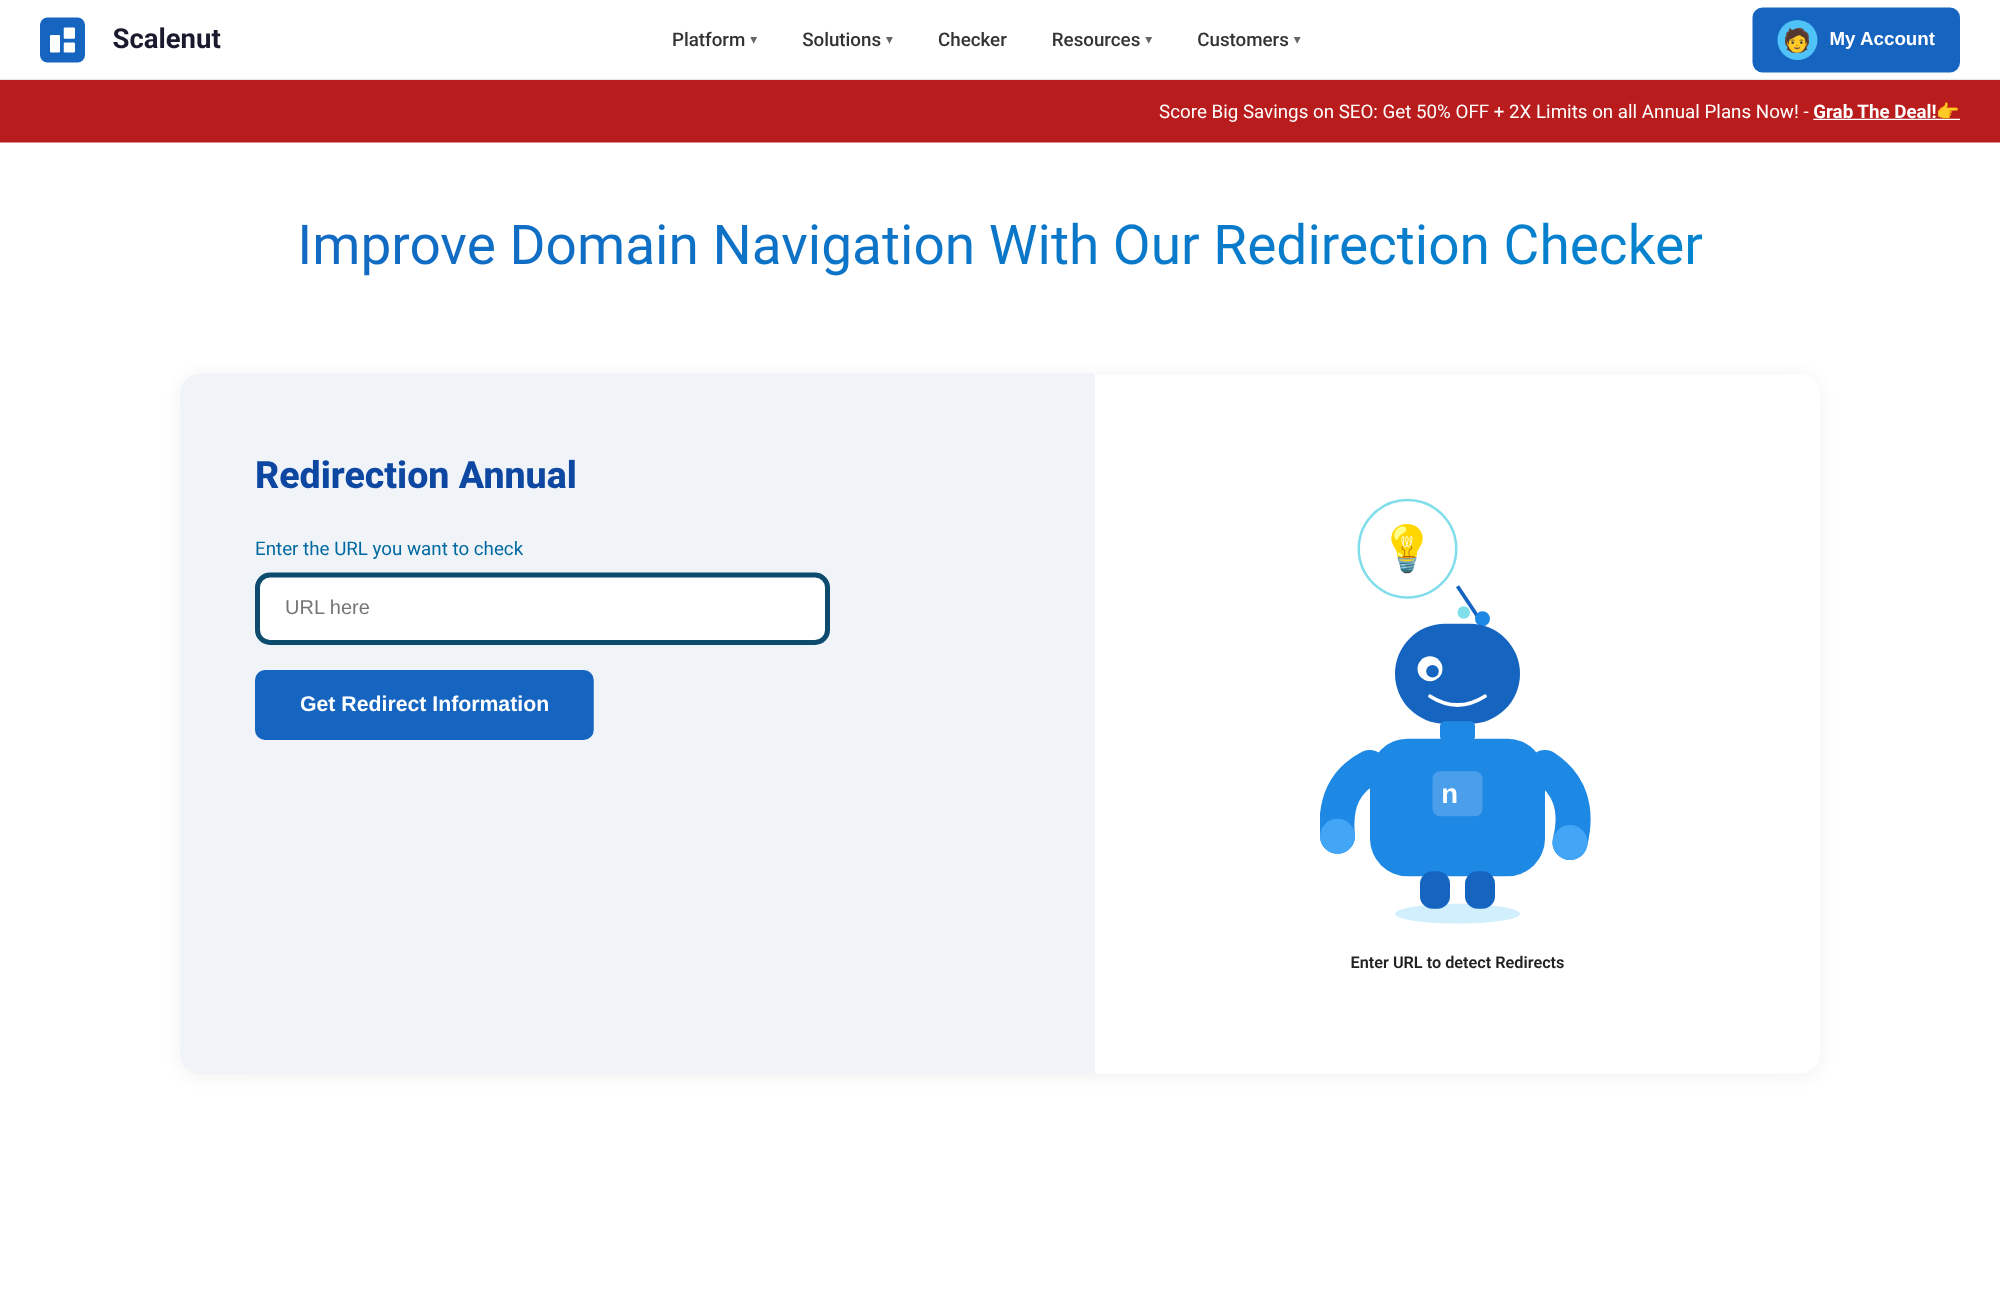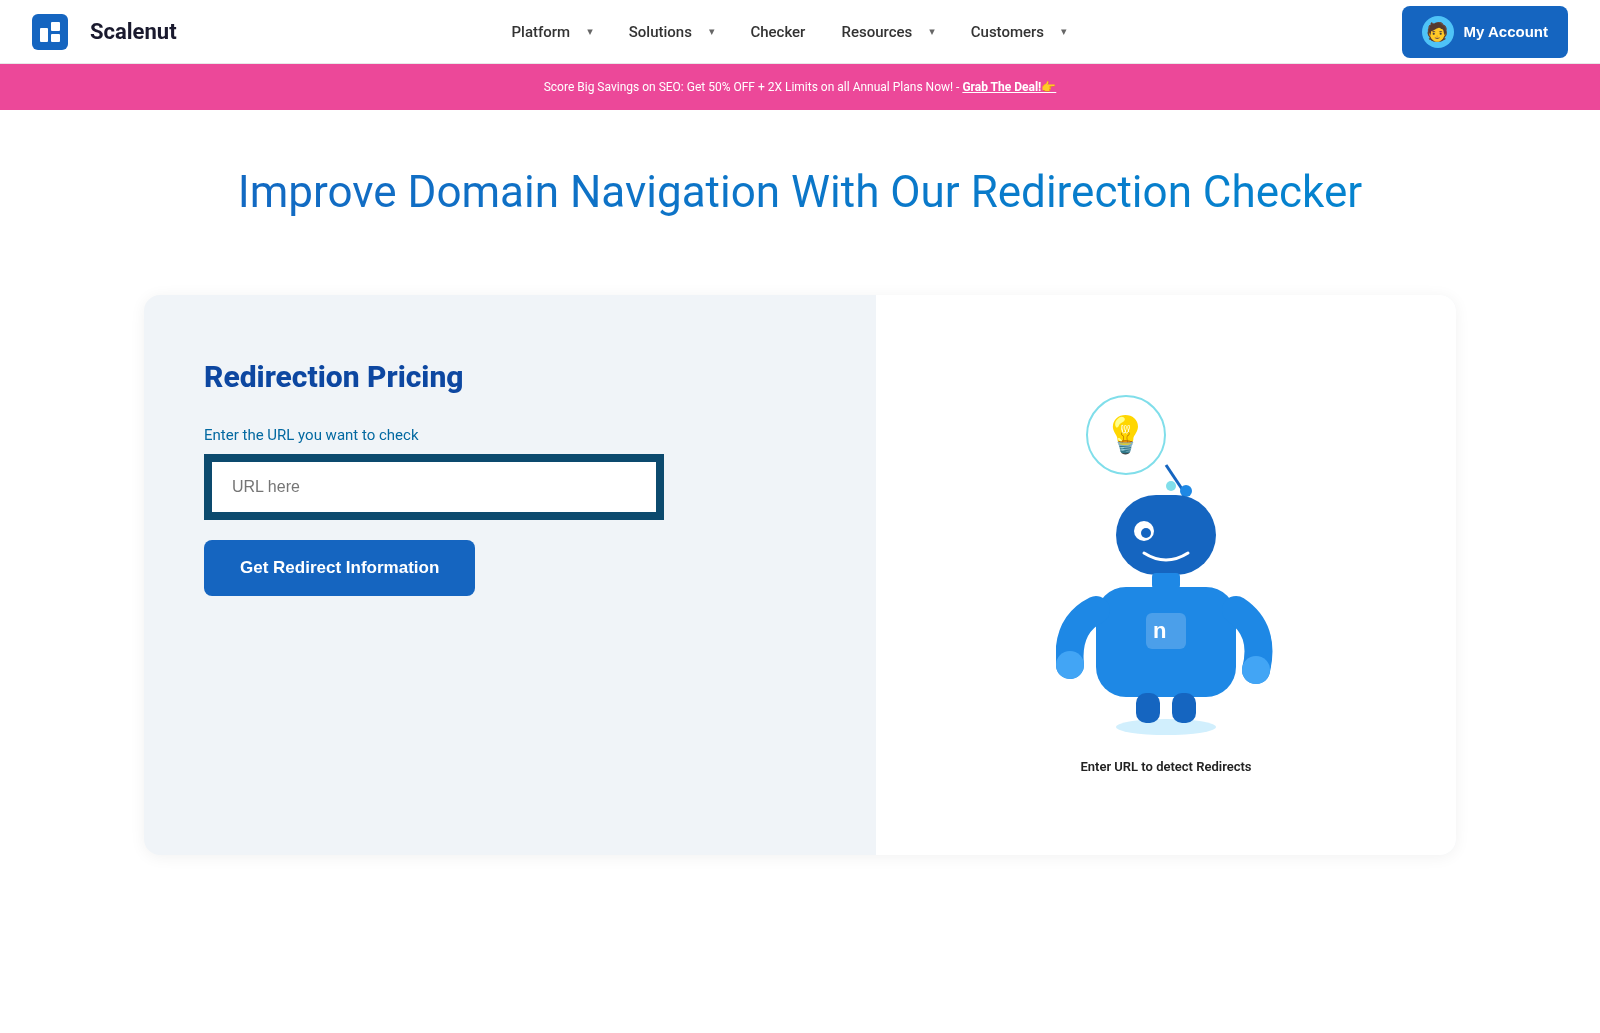--- a/index.html
+++ b/index.html
@@ -14,42 +14,42 @@
     .nav-logo { display: flex; align-items: center; gap: 22px; text-decoration: none; }
     .logo-icon {
       width: 36px; height: 36px;
       background: #1565c0; border-radius: 6px;
       display: flex; align-items: center; justify-content: center;
       color: #fff; font-weight: 900; font-size: 18px;
     }
     .logo-text { font-size: 22px; font-weight: 700; color: #1a1a2e; }
     .nav-links { display: flex; align-items: center; gap: 4px; }
     .nav-item {
-      display: flex; align-items: center; gap: 17px;
+      display: flex; align-items: center; gap: 4px;
       padding: 8px 16px; font-size: 15px; color: #333; cursor: pointer;
       border-radius: 6px; font-weight: 500;
     }
     .chevron { font-size: 11px; color: #666; }
     .nav-right { display: flex; align-items: center; }
     .my-account-btn {
       display: flex; align-items: center; gap: 10px;
       background: #1565c0; color: #fff; border: none;
       padding: 10px 20px; border-radius: 8px; cursor: pointer;
       font-size: 15px; font-weight: 600;
     }
     .avatar {
       width: 32px; height: 32px; border-radius: 50%;
       background: #4fc3f7; display: flex; align-items: center; justify-content: center;
       font-size: 18px; overflow: hidden;
     }
 
     
     .promo-banner {
-      background: #ec4899; color: #fff;
-      text-align: center; padding: 16px 32px; font-size: 12px;
+      background: #b91c1c; color: #fff;
+      text-align: right; padding: 16px 32px; font-size: 15px;
     }
     .promo-banner a { color: #fff; font-weight: 700; text-decoration: underline; }
 
     
     .hero { text-align: center; padding: 56px 32px 32px; }
     .hero h1 {
       font-size: 44px; font-weight: 400;
       background: linear-gradient(90deg, #1565c0, #0288d1);
       -webkit-background-clip: text; -webkit-text-fill-color: transparent;
       background-clip: text; margin-bottom: 20px; line-height: 1.2;
@@ -68,21 +68,21 @@
     .tool-left {
       flex: 1; padding: 64px 60px 60px;
       display: flex; flex-direction: column; justify-content: flex-start;
     }
     .tool-title {
       font-size: 30px; font-weight: 800; color: #0d47a1; margin-bottom: 32px;
     }
     .input-label { font-size: 15px; color: #0369a1; margin-bottom: 10px; font-weight: 400; }
     .url-input {
       width: 100%; max-width: 460px; padding: 16px 20px;
-      font-size: 16px; border: 8px solid #0c4a6e; border-radius: 0;
+      font-size: 16px; border: 4px solid #0c4a6e; border-radius: 12px;
       background: #fff; color: #999; outline: none;
       margin-bottom: 20px;
     }
     .submit-btn {
       width: fit-content; padding: 18px 36px;
       background: #1565c0; color: #fff; font-size: 17px; font-weight: 700;
       border: none; border-radius: 8px; cursor: pointer; transition: background 0.2s;
     }
 
     
@@ -172,21 +172,21 @@
 </div>
 
 <section class="hero">
   <h1>Improve Domain Navigation With Our Redirection Checker</h1>
 </section>
 
 <div class="tool-section">
   <div class="tool-card">
 
     <div class="tool-left">
-      <h2 class="tool-title">Redirection Pricing</h2>
+      <h2 class="tool-title">Redirection Annual</h2>
       <p class="input-label">Enter the URL you want to check</p>
       <input class="url-input" type="text" placeholder="URL here" style="">
       <button class="submit-btn">
         <span>Get Redirect Information</span>
       </button>
     </div>
 
     <div class="tool-right">
       <div class="robot-container">
         <div class="robot-scene">

